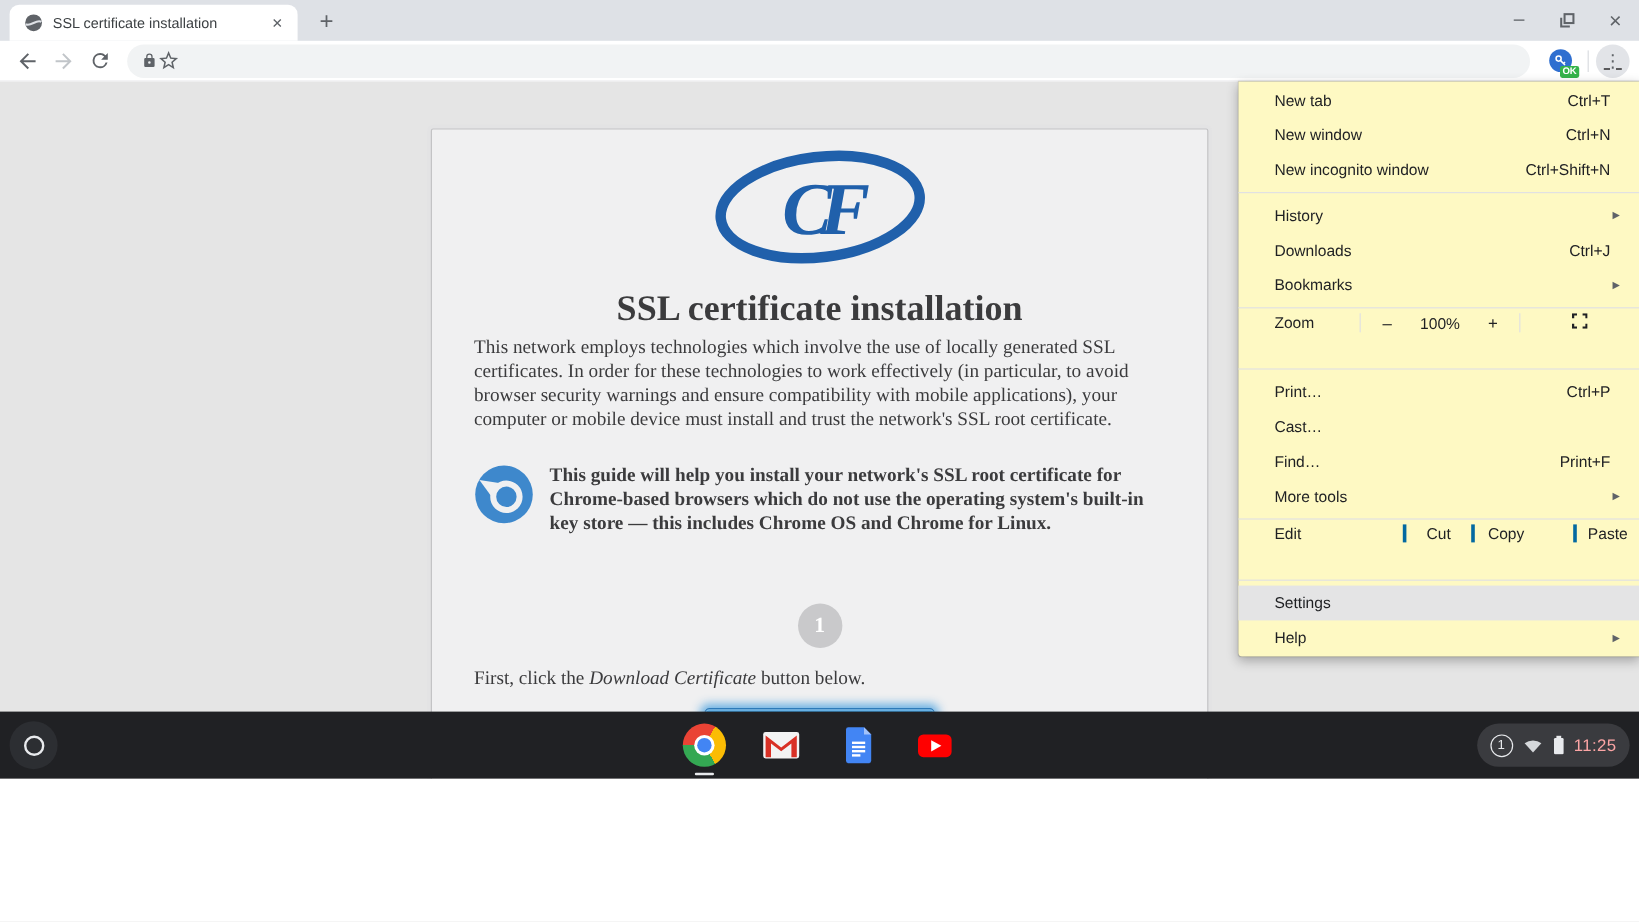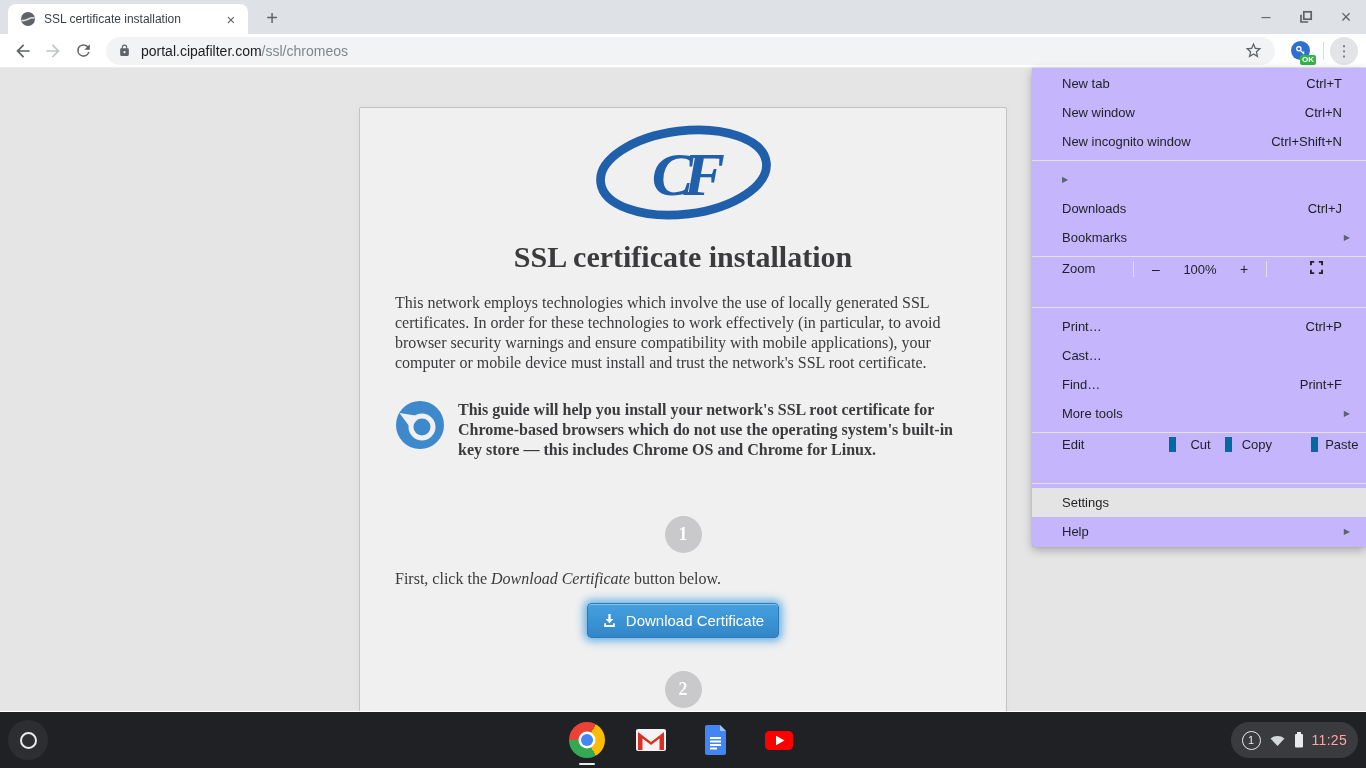--- a/index.html
+++ b/index.html
@@ -1,18 +1,18 @@
 <!DOCTYPE html>
 <html><head>
 <meta charset="utf-8">
 <style>
   * { box-sizing: border-box; margin: 0; padding: 0; }
   html,body { width:1366px; height:768px; overflow:hidden; }
   body { font-family:"Liberation Sans", sans-serif; background:#fff; position:relative; }
-  .screen { width:1366px; height:768px; position:relative; overflow:hidden; background:#fff; }
+  .screen { width:1366px; height:649px; position:relative; overflow:hidden; background:#fff;text-decoration:underline; }
 
   
   .tabstrip { height:34px; background:#dee1e6; position:relative; }
   .tab { position:absolute; left:8px; bottom:0; width:240px; height:30px; background:#fff;
          border-radius:8px 8px 0 0; display:flex; align-items:center; padding:0 8px 0 12px; }
   .tab-title { font-size:12px; color:#3c4043; margin-left:8px; flex:1; white-space:nowrap; overflow:hidden; }
   .tab-close { font-size:15px; color:#5f6368; width:18px; text-align:center; cursor:default; }
   .newtab-btn { position:absolute; left:258px; bottom:2px; width:28px; height:28px; display:flex;
                 align-items:center; justify-content:center; color:#5f6368; font-size:20px; font-weight:400; }
   .win-controls { position:absolute; right:12px; top:0; height:34px; display:flex; align-items:center; gap:24px; }
@@ -35,56 +35,56 @@
                display:flex; align-items:center; justify-content:center; font-size:15px; letter-spacing:0; }
 
   
   .content { position:relative; height:643px; background:#e5e5e5; overflow:hidden; }
   .card { position:absolute; left:359px; top:39px; width:648px; height:760px; background:#f0f0f1;
           border:1px solid #c3c3c5; box-shadow:0 0 0 3px #e3e3e4; border-radius:2px; }
   .col { padding:0 35px; }
   .logo-wrap { text-align:center; margin-top:16px; }
   .page-h1 { font-family:"Liberation Serif", serif; font-weight:bold; font-size:30px; color:#3b3b3d;
              text-align:center; margin-top:15px; }
-  .intro { font-family:"Liberation Serif", serif; font-size:16px; line-height:1.26; color:#3b3b3d; margin-top:19px; }
+  .intro { font-family:"Liberation Serif", serif; font-size:16px; line-height:1.26; color:#3b3b3d; margin-top:5px; }
   .guide-row { display:flex; margin-top:26px; align-items:flex-start; }
   .guide-text { font-family:"Liberation Serif", serif; font-weight:bold; font-size:16px; line-height:1.26;
                 color:#3b3b3d; margin-left:13px; }
   .step-circle { width:37px; height:37px; border-radius:50%; background:#c9c9cb; color:#fff;
                  font-family:"Liberation Serif", serif; font-weight:bold; font-size:18px;
                  display:flex; align-items:center; justify-content:center; margin:0 auto; }
   .step-1 { margin-top:56px; }
   .step-2 { margin-top:33px; }
   .instruction { font-family:"Liberation Serif", serif; font-size:16px; color:#3b3b3d; margin-top:17px; }
   .instruction i { font-style:italic; }
   .btn-row { text-align:center; margin-top:15px; }
   .dl-btn { display:inline-flex; align-items:center; gap:9px; font-family:"Liberation Sans", sans-serif;
             font-size:15px; color:#fff; background:linear-gradient(#46a1e0,#3286c8); border:1px solid #2d7ab8;
             border-radius:4px; padding:8px 14px; box-shadow:0 0 8px 3px rgba(77,163,224,.85), inset 0 1px 0 rgba(255,255,255,.35);
             cursor:default; }
 
   
-  .menu { position:absolute; top:68px; left:1032px; width:334px; background:#c4b5fd; z-index:50;
+  .menu { position:absolute; top:68px; left:1032px; width:334px; background:#fef9c3; z-index:50;
           box-shadow:0 3px 10px rgba(0,0,0,.28), 0 0 1px rgba(0,0,0,.25); border-radius:0 0 0 3px;
           font-size:13px; color:#1f2023; padding:1px 0; }
   .mi { height:29px; display:flex; align-items:center; padding:0 24px 0 30px; }
   .mi-label { flex:1; }
   .mi-short { color:#202124; }
   .mi-arrow { font-size:8px; color:#5f6368; margin-right:-8px; }
   .mi.highlight { background:#e4e4e5; }
   .menu-sep { height:1px; background:#e1e1e2; margin:4px 0; }
   .zoom-row, .edit-row { height:42px; display:flex; align-items:flex-start; }
   .zr-label { width:101px; display:flex; align-items:center; padding-left:30px; }
   .zr-controls { width:134px; border-left:1px solid #e1e1e2; border-right:1px solid #e1e1e2;
                  display:flex; align-items:center; justify-content:space-between; padding:0 15px; }
   .zr-btn { font-size:14px; color:#202124; width:14px; text-align:center; }
   .zr-value { font-size:13px; }
   .zr-fs { flex:1; display:flex; align-items:center; justify-content:center; }
   .er-label { width:149px; display:flex; align-items:center; padding-left:30px; }
-  .er-cell { width:62px; border-left:7px solid #0369a1; display:flex; align-items:center; justify-content:center; }
+  .er-cell { width:62px; border-left:3px solid #0369a1; display:flex; align-items:center; justify-content:center; }
   .er-cell:last-child { width:61px;margin-left:29px; }
 
   
   .shelf { position:absolute; left:0; bottom:0; width:1366px; height:56px; background:#202124; }
   .launcher { position:absolute; left:8px; top:8px; width:40px; height:40px; border-radius:50%;
               background:#2c2e32; display:flex; align-items:center; justify-content:center; }
   .launcher-ring { width:17px; height:17px; border:2.5px solid #e8eaed; border-radius:50%; }
   .shelf-apps { position:absolute; left:50%; transform:translateX(-50%); top:10px; display:flex; gap:28px; }
   .app { width:36px; height:36px; position:relative; }
   .chrome-logo { width:36px; height:36px; border-radius:50%;
@@ -146,21 +146,20 @@
       <svg width="19" height="19" viewBox="0 0 24 24" fill="#5f6368">
           <path d="M17.65 6.35A7.95 7.95 0 0 0 12 4a8 8 0 1 0 7.73 10h-2.08A6 6 0 1 1 12 6c1.66 0 3.14.69 4.22 1.78L13 11h7V4l-2.35 2.35z"></path>
         </svg>
     </span>
     <div class="omnibox">
       <span style="display:flex;">
         <svg width="13" height="13" viewBox="0 0 24 24" fill="#5f6368">
             <path d="M18 8h-1V6A5 5 0 0 0 7 6v2H6a2 2 0 0 0-2 2v10a2 2 0 0 0 2 2h12a2 2 0 0 0 2-2V10a2 2 0 0 0-2-2zM9 6a3 3 0 0 1 6 0v2H9V6zm3 11a2 2 0 1 1 0-4 2 2 0 0 1 0 4z"></path>
           </svg>
       </span>
-      <span class="url"><span class="host">portal.cipafilter.com</span><span class="path">/ssl/chromeos</span></span>
       <span style="display:flex;">
         <svg width="19" height="19" viewBox="0 0 24 24" fill="#5f6368">
             <path d="M22 9.24l-7.19-.62L12 2 9.19 8.63 2 9.24l5.46 4.73L5.82 21 12 17.27 18.18 21l-1.63-7.03L22 9.24zM12 15.4l-3.76 2.27 1-4.28-3.32-2.88 4.38-.38L12 6.1l1.71 4.04 4.38.38-3.32 2.88 1 4.28L12 15.4z"></path>
           </svg>
       </span>
     </div>
     <span class="ext-btn">
       <span class="ext-circle">
         <svg width="11" height="11" viewBox="0 0 12 12">
             <circle cx="4.2" cy="4.2" r="2.3" fill="none" stroke="#fff" stroke-width="1.4"></circle>
@@ -222,20 +221,21 @@
     <div class="mi">
         <span class="mi-label">New window</span>
         <span class="mi-short">Ctrl+N</span>
       </div>
     <div class="mi">
         <span class="mi-label">New incognito window</span>
         <span class="mi-short">Ctrl+Shift+N</span>
       </div>
     <div class="menu-sep"></div>
     <div class="mi">
+        <span class="mi-label">History</span>
         <span class="mi-arrow">▶</span>
       </div>
     <div class="mi">
         <span class="mi-label">Downloads</span>
         <span class="mi-short">Ctrl+J</span>
       </div>
     <div class="mi">
         <span class="mi-label">Bookmarks</span>
         <span class="mi-arrow">▶</span>
       </div>

